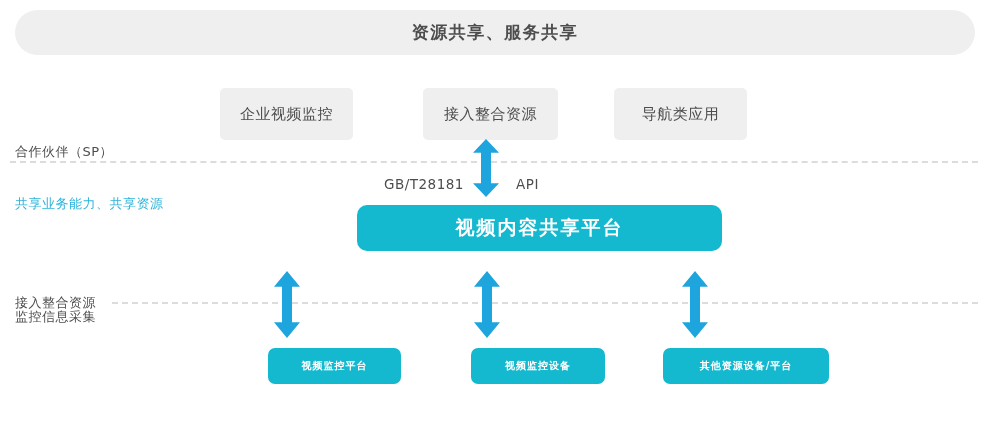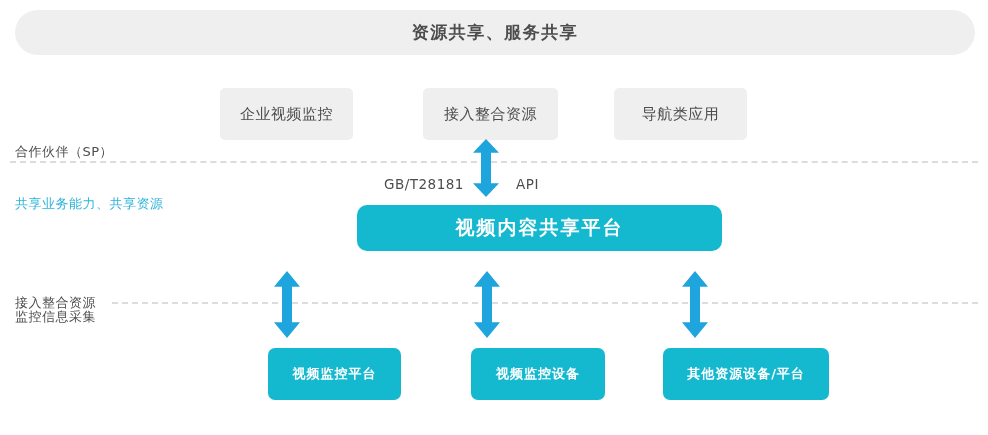--- a/index.html
+++ b/index.html
@@ -85,23 +85,23 @@
     margin-left: 48px;
   }
   .teal-box.platform {
     left: 309px; top: 205px;
     width: 365px; height: 46px;
     border-radius: 10px;
     font-size: 19px;
     letter-spacing: 2px;
   }
   .teal-box.bottom {
-    top: 348px; height: 52px;
+    top: 348px; height: 36px;
     border-radius: 7px;
-    font-size: 13px;
+    font-size: 10px;
     letter-spacing: 1px;
   }
   .teal-box.bb1 { left: 220px; width: 133px; }
   .teal-box.bb2 { left: 423px; width: 134px; }
   .teal-box.bb3 { left: 615px; width: 166px; }
 
   
   .v-arrow { position: absolute; width: 26px; }
   .v-arrow svg { display: block; width: 100%; height: 100%; }
   .v-arrow polygon { fill: var(--arrow-blue); }

